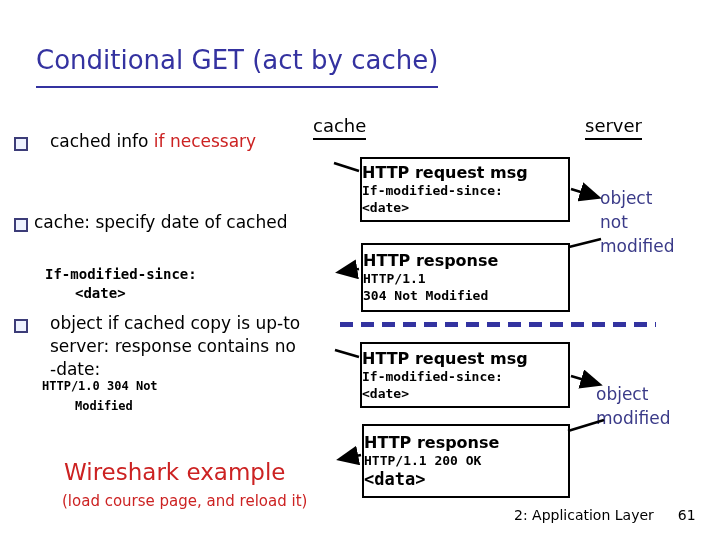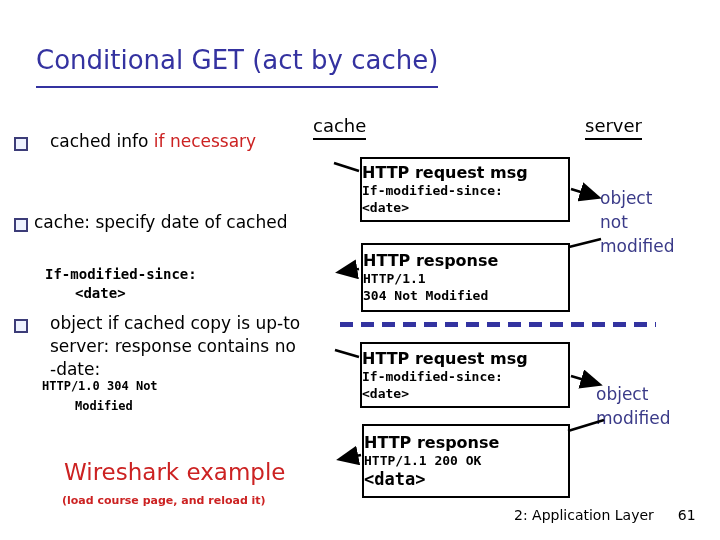--- a/index.html
+++ b/index.html
@@ -15,21 +15,21 @@
   .bullet-sq{
     width:10px;height:10px;border:2px solid #3c3c78;background:#eef2ff;display:inline-block;
   }
   .btext{font-size:17px;line-height:23px;}
   .btext .ln{display:block;}
   .red{color:#cc2222;}
   .mono{font-family:"DejaVu Sans Mono",monospace;font-weight:bold;font-size:14px;line-height:19px;}
   .mono .ln{display:block;}
   .indent{padding-left:30px;}
   .wire-title{font-size:23px;color:#cc2222;line-height:26px;}
-  .wire-sub{font-size:11px;font-weight:bold;color:#cc2222;line-height:18px;}
+  .wire-sub{font-size:15px;font-weight:normal;color:#cc2222;line-height:18px;}
   .timeline-label{font-size:18px;border-bottom:2px solid #000;padding-bottom:1px;line-height:22px;}
   .msgbox{
     border:2px solid #000;background:#fff;display:flex;flex-direction:column;
     align-items:flex-start;justify-content:center;text-align:center;box-sizing:border-box;
   }
   .msgbox .bt{font-size:16px;font-weight:bold;line-height:19px;}
   .msgbox .bm{font-family:"DejaVu Sans Mono",monospace;font-weight:bold;font-size:13px;line-height:17px;}
   .msgbox .bd{font-family:"DejaVu Sans Mono",monospace;font-weight:bold;font-size:17px;line-height:20px;}
   .dashes{
     left:340px;top:322px;width:316px;height:5px;

